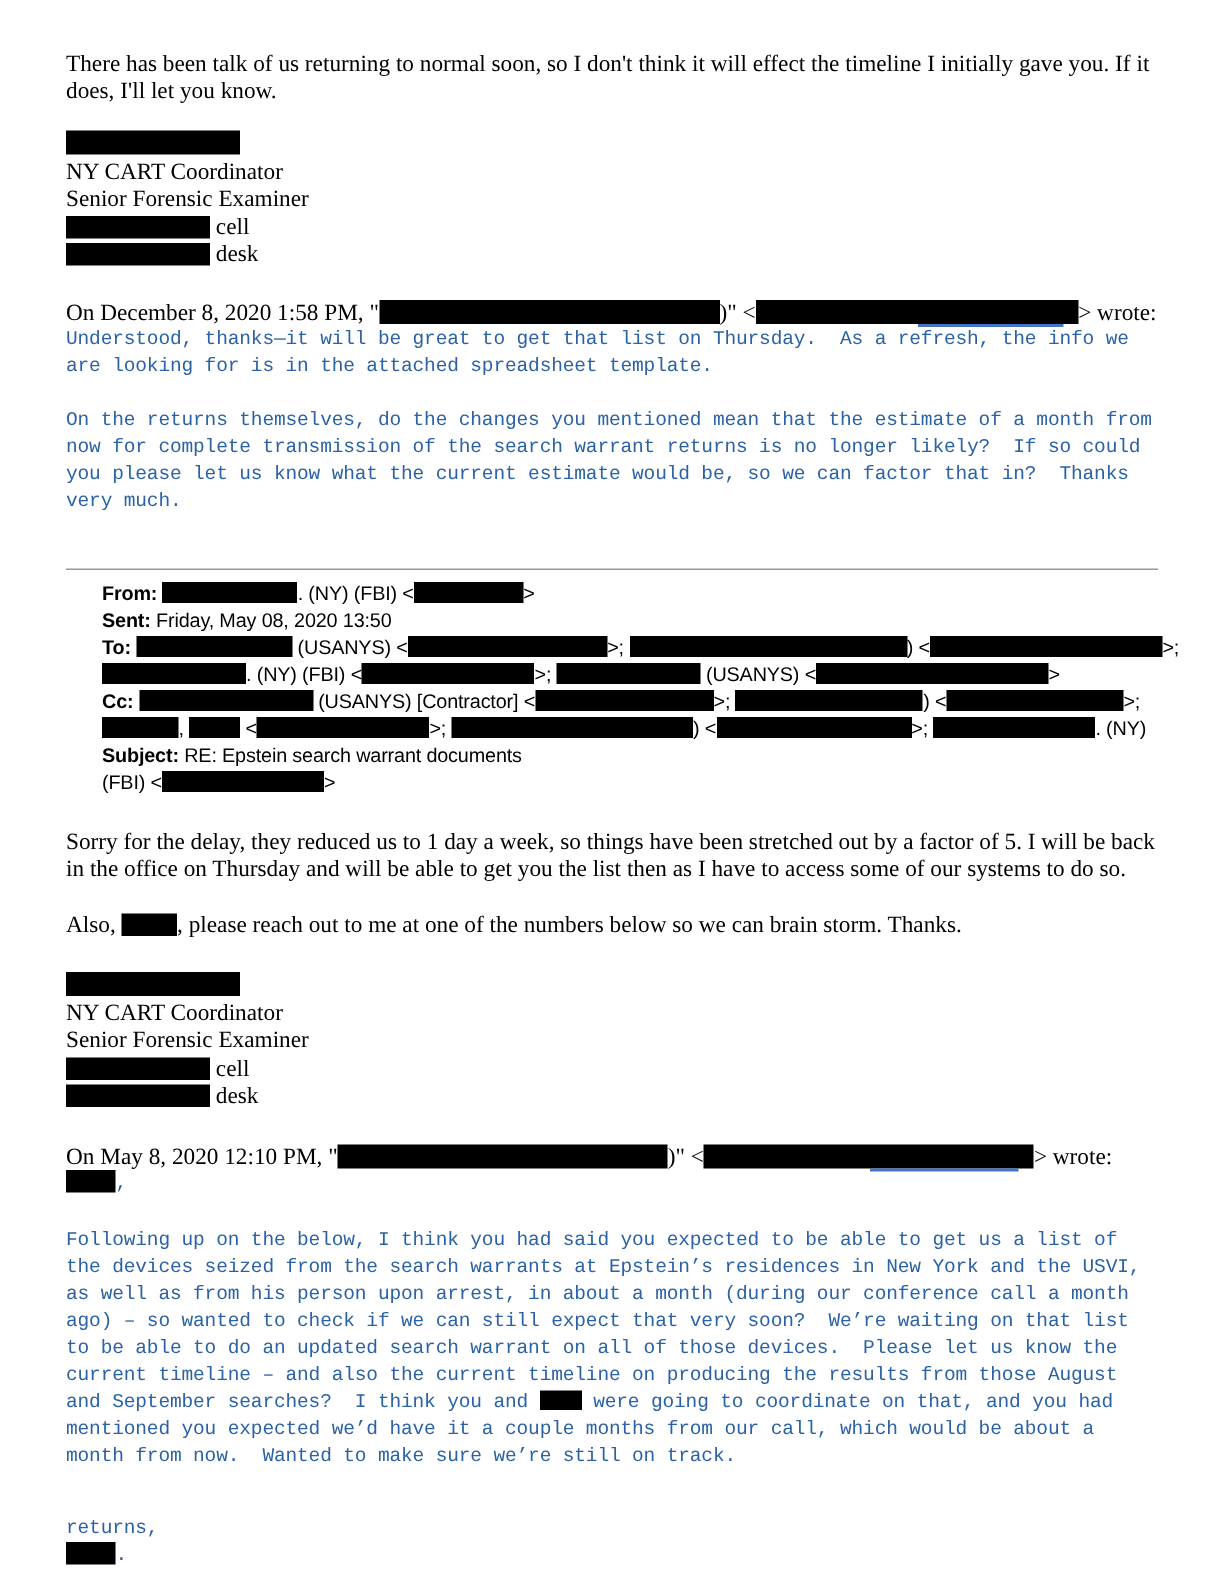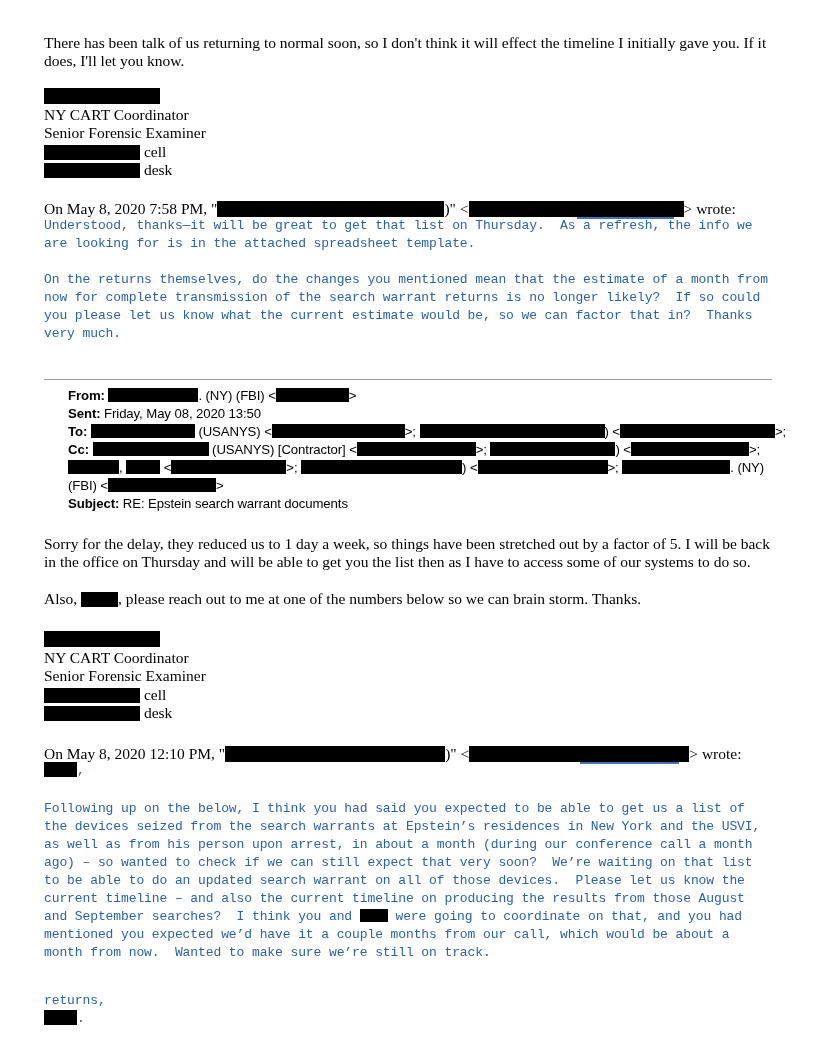--- a/index.html
+++ b/index.html
@@ -51,47 +51,48 @@
   <div class="sig">
     <div><span class="redact" style="width:116px;height:16px"></span></div>
     <div>NY CART Coordinator</div>
     <div>Senior Forensic Examiner</div>
     <div><span class="redact" style="width:96px;height:15px"></span> <span>cell</span></div>
     <div><span class="redact" style="width:96px;height:15px"></span> <span>desk</span></div>
   </div>
 
   <div class="gap20"></div>
 
-  <p class="serif quote-line"><span>On May 8, 2020 7:58 PM, "</span><span class="redact" style="width:227px;height:16px"></span><span>)" &lt;</span><span class="redact link" style="width:215px;height:16px"></span><span>&gt; wrote:</span></p>
+  <p class="serif quote-line"><span>On December 8, 2020 1:58 PM, "</span><span class="redact" style="width:227px;height:16px"></span><span>)" &lt;</span><span class="redact link" style="width:215px;height:16px"></span><span>&gt; wrote:</span></p>
 
   <p class="blue">Understood, thanks—it will be great to get that list on Thursday.  As a refresh, the info we are looking for is in the attached spreadsheet template.</p>
 
   <div class="gap18"></div>
 
   <p class="blue">On the returns themselves, do the changes you mentioned mean that the estimate of a month from now for complete transmission of the search warrant returns is no longer likely?  If so could you please let us know what the current estimate would be, so we can factor that in?  Thanks very much.</p>
 
   <div class="gap36"></div>
 
   <hr class="divider">
 
   <div class="hdr">
     <div class="hline"><b>From:</b> <span class="redact h" style="width:90px;height:14px"></span><span>. (NY) (FBI) &lt;</span><span class="redact h" style="width:73px;height:14px"></span><span>&gt;</span></div>
 
     <div class="hline"><b>Sent:</b> <span>Friday, May 08, 2020 13:50</span></div>
 
     <div class="hline"><b>To:</b> <span class="redact h" style="width:104px;height:14px"></span><span> (USANYS) &lt;</span><span class="redact h" style="width:133px;height:14px"></span><span>&gt;; </span><span class="redact h" style="width:185px;height:14px"></span><span>) &lt;</span><span class="redact h" style="width:155px;height:14px"></span><span>&gt;;</span></div>
 
+    <div class="hline"><span class="redact h" style="width:96px;height:14px"></span><span>. (NY) (FBI) &lt;</span><span class="redact h" style="width:115px;height:14px"></span><span>&gt;; </span><span class="redact h" style="width:96px;height:14px"></span><span> (USANYS) &lt;</span><span class="redact h" style="width:155px;height:14px"></span><span>&gt;</span></div>
 
     <div class="hline"><b>Cc:</b> <span class="redact h" style="width:116px;height:14px"></span><span> (USANYS) [Contractor] &lt;</span><span class="redact h" style="width:119px;height:14px"></span><span>&gt;; </span><span class="redact h" style="width:125px;height:14px"></span><span>) &lt;</span><span class="redact h" style="width:118px;height:14px"></span><span>&gt;;</span></div>
 
     <div class="hline"><span class="redact h" style="width:51px;height:14px"></span><span>, </span><span class="redact h" style="width:34px;height:14px"></span><span> &lt;</span><span class="redact h" style="width:115px;height:14px"></span><span>&gt;; </span><span class="redact h" style="width:161px;height:14px"></span><span>) &lt;</span><span class="redact h" style="width:130px;height:14px"></span><span>&gt;; </span><span class="redact h" style="width:108px;height:14px"></span><span>. (NY)</span></div>
 
+    <div class="hline"><b>Subject:</b><span> RE: Epstein search warrant documents</span></div>
+
     <div class="hline"><span>(FBI) &lt;</span><span class="redact h" style="width:108px;height:14px"></span><span>&gt;</span></div>
-
-    <div class="hline"><b>Subject:</b><span> RE: Epstein search warrant documents</span></div>
   </div>
 
   <div class="gap22"></div>
 
   <p class="serif">Sorry for the delay, they reduced us to 1 day a week, so things have been stretched out by a factor of 5. I will be back in the office on Thursday and will be able to get you the list then as I have to access some of our systems to do so.</p>
 
   <div class="gap20"></div>
 
   <p class="serif"><span>Also, </span><span class="redact" style="width:37px;height:15px"></span><span>, please reach out to me at one of the numbers below so we can brain storm. Thanks.</span></p>
 

